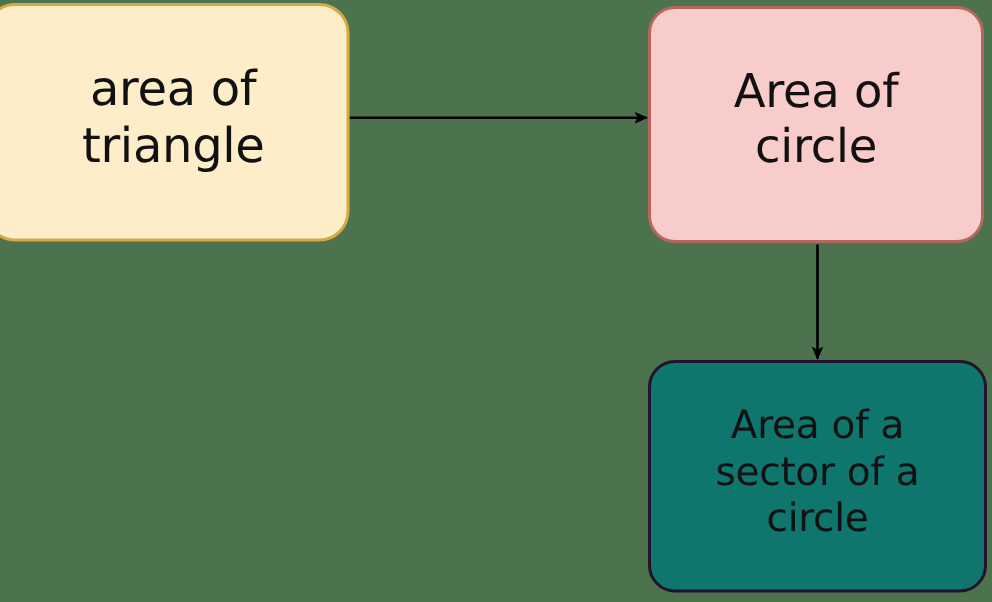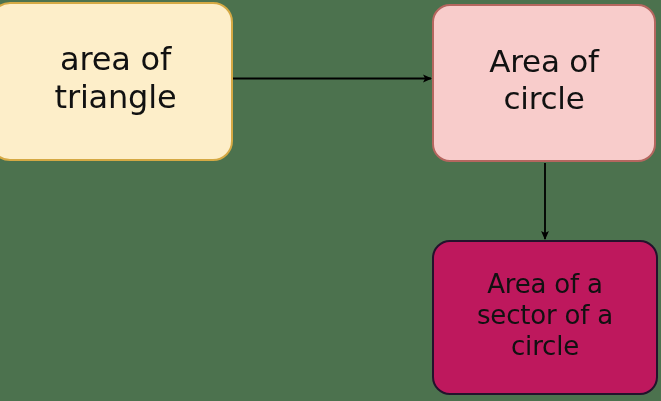--- a/index.html
+++ b/index.html
@@ -104,19 +104,19 @@
   <div class="node" id="node-triangle" style="background: rgb(253, 238, 201); border-color: rgb(213, 169, 68); color: rgb(17, 17, 17);">
     <span>area of
 triangle</span>
   </div>
 
   <div class="node" id="node-circle" style="background: rgb(248, 204, 203); border-color: rgb(181, 102, 95); color: rgb(17, 17, 17);">
     <span>Area of
 circle</span>
   </div>
 
-  <div class="node" id="node-sector" style="background: #be185d; border-color: rgb(35, 18, 44); color: rgb(17, 17, 17);">
+  <div class="node" id="node-sector" style="background: #0f766e; border-color: rgb(35, 18, 44); color: rgb(17, 17, 17);">
     <span>Area of a
 sector of a
 circle</span>
   </div>
 
 </div>
 
 </body></html>

